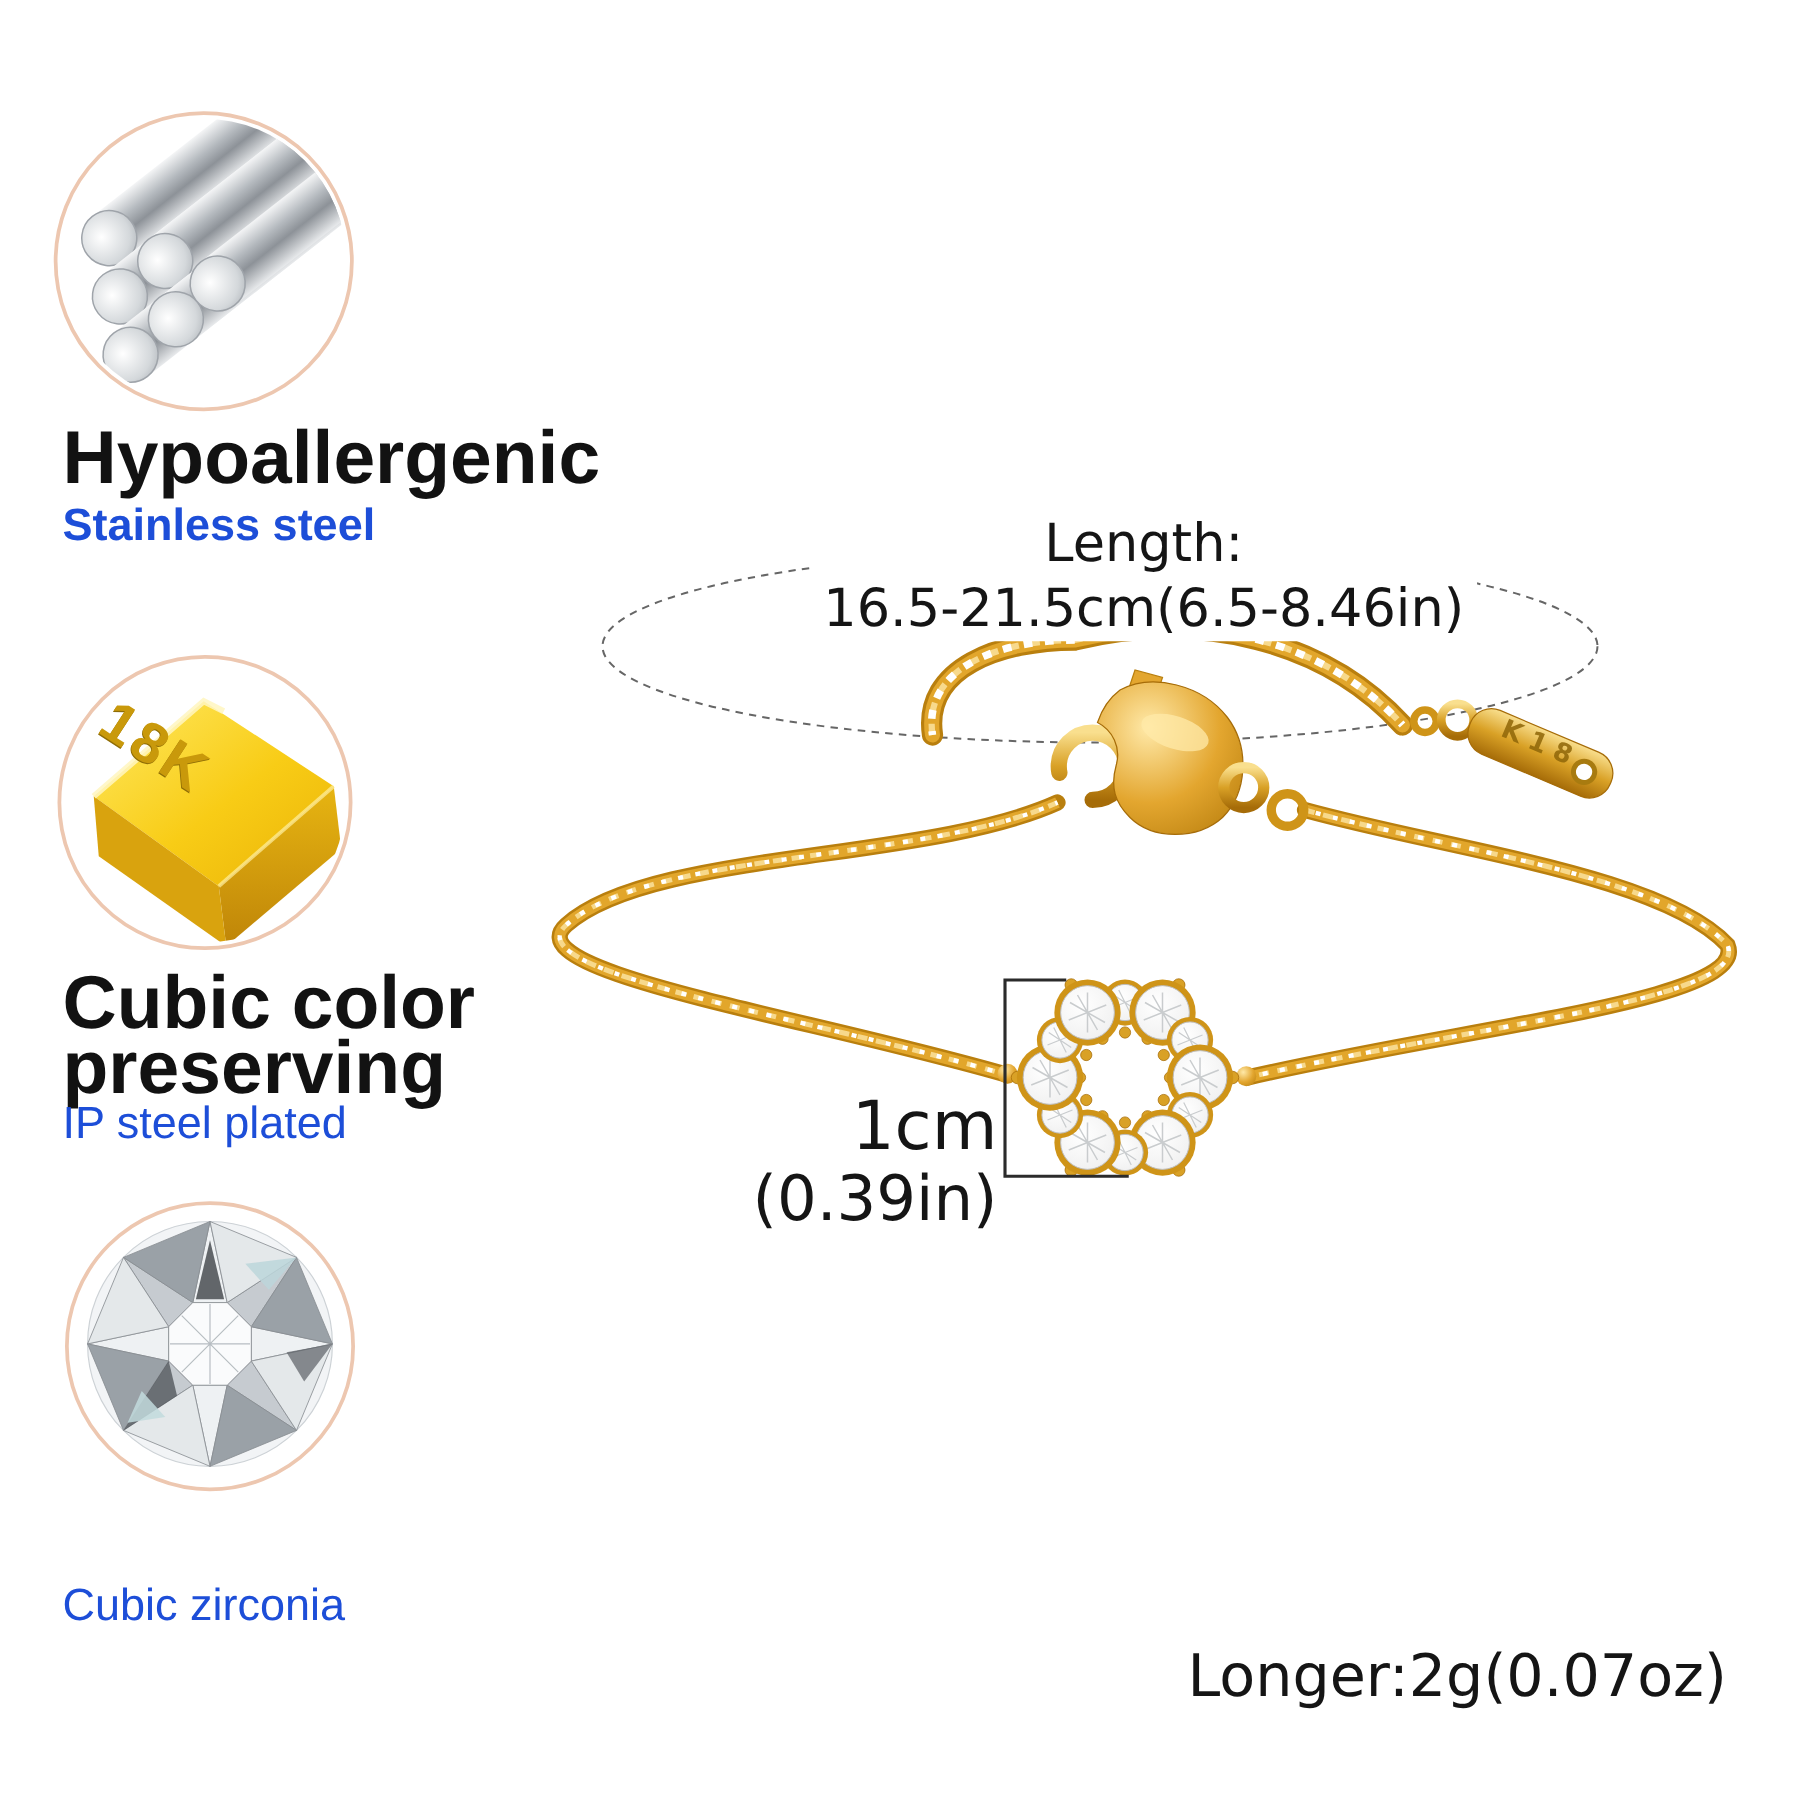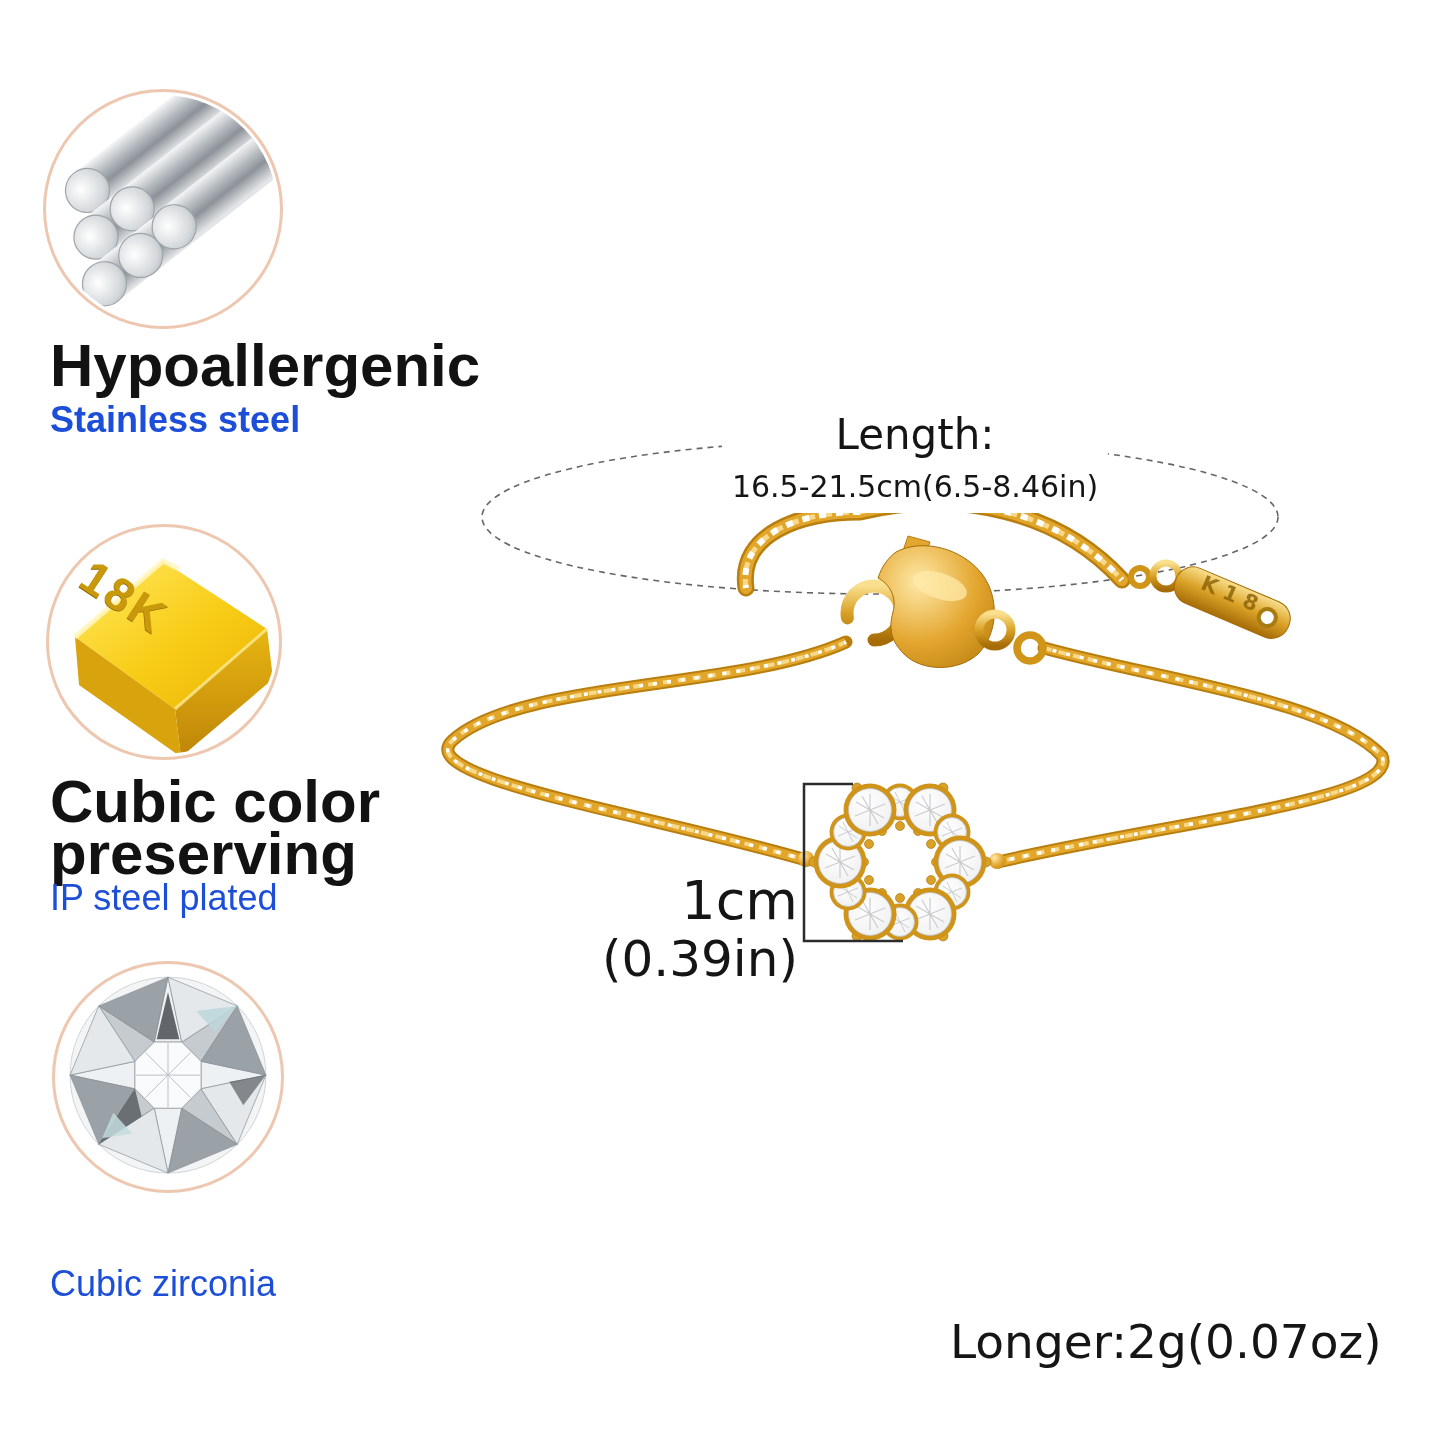--- a/index.html
+++ b/index.html
@@ -21,21 +21,21 @@
   }
   .meas{
     position:absolute;color:#151515;font-family:"DejaVu Sans",sans-serif;
     text-align:center;
   }
   #length-annotation{
     left:915px;top:388px;transform:translateX(-50%);
     background:#ffffff;padding:0 10px;line-height:52px;margin-top:21px;
   }
   #length-annotation .l1{font-size:42px;}
-  #length-annotation .l2{font-size:30px;white-space:nowrap;}
+  #length-annotation .l2{font-size:42px;white-space:nowrap;}
   #pendant-size-annotation{
     left:700px;top:872px;transform:translateX(-50%);line-height:58px;text-align:right;
   }
   #pendant-size-annotation .l1{font-size:54px;}
   #pendant-size-annotation .l2{font-size:50px;white-space:nowrap;}
   #weight-label{
     left:950px;top:1314px;width:470px;text-align:left;font-size:47px;
     white-space:nowrap;
   }
   .art{position:absolute;left:0;top:0;}

